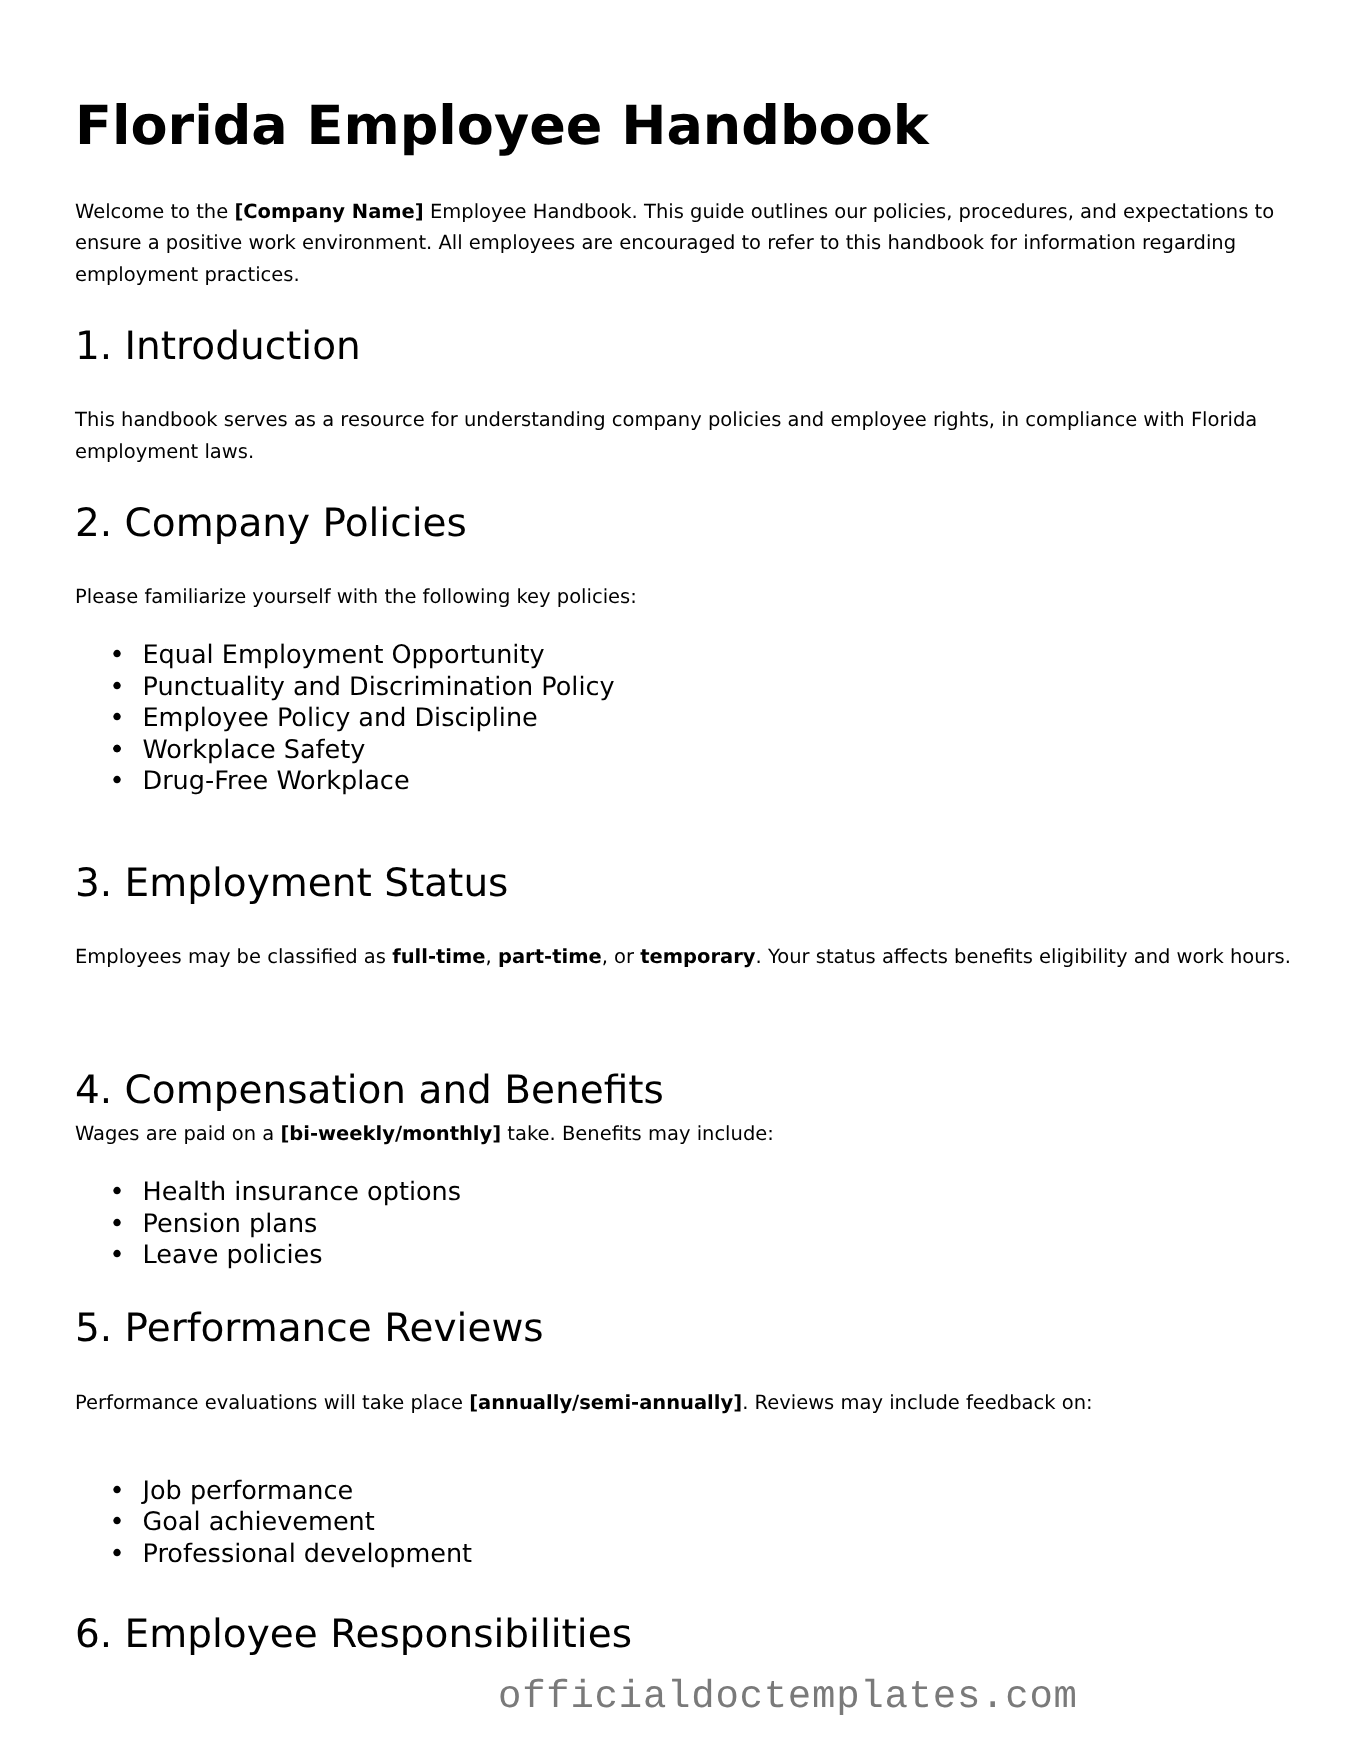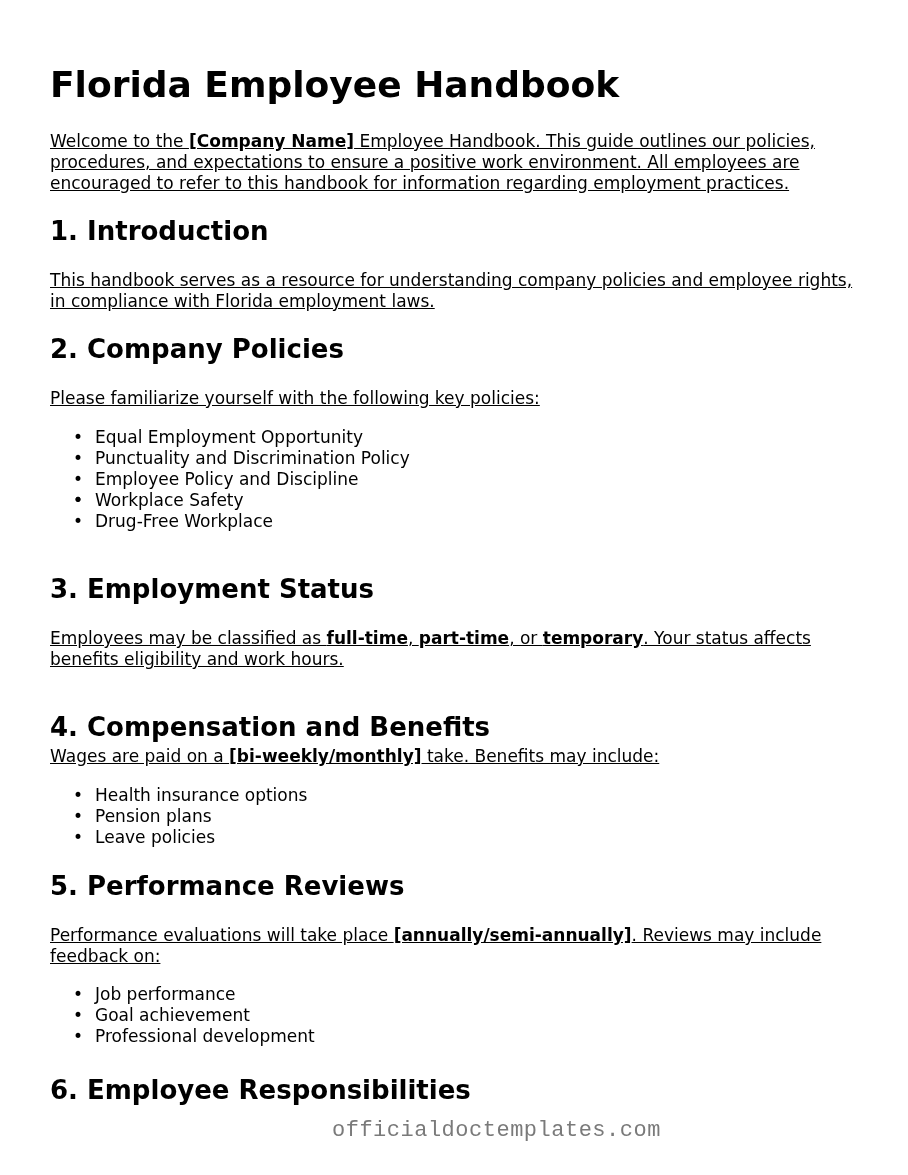--- a/index.html
+++ b/index.html
@@ -27,36 +27,35 @@
       font-size: 36px;
       line-height: 44px;
       margin: 0;
       position: absolute;
       top: 63px;
       left: 0;
       white-space: nowrap;
     }
     h2 {
       font-family: "DejaVu Sans", sans-serif;
-      font-weight: bold;
+      font-weight: normal;
       font-size: 26px;
       line-height: 32px;
       margin: 0;
       position: absolute;
       left: 0;
       white-space: nowrap;
     }
     p {
-      font-size: 17px;
+      font-size: 13px;
       line-height: 21px;
       margin: 0;
       position: absolute;
       left: 0;
       width: 820px;
-      text-decoration: underline;
     }
     ul {
       list-style: none;
       margin: 0;
       padding: 0;
       position: absolute;
       left: 0;
     }
     ul li {
       font-size: 17px;
@@ -69,21 +68,21 @@
       position: absolute;
       left: 23px;
       top: 0;
     }
     b { font-weight: bold; }
     .watermark {
       position: absolute;
       left: 332px;
       top: 1109px;
       font-family: "Liberation Mono", monospace;
-      font-size: 22px;
+      font-size: 26px;
       line-height: 44px;
       color: #7a7a7a;
       letter-spacing: 0.5px;
       white-space: nowrap;
     }
   </style>
 </head>
 <body>
 
 <div class="page">

